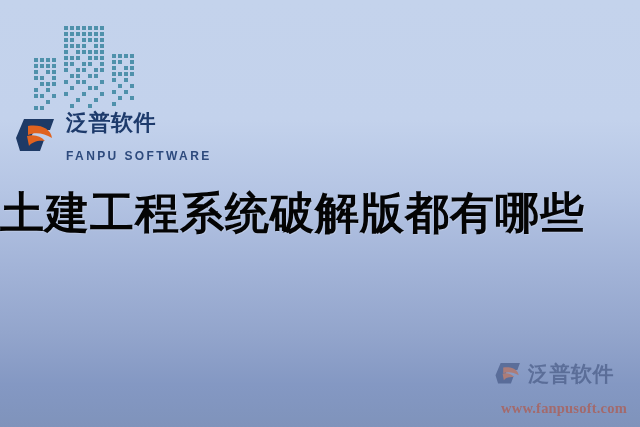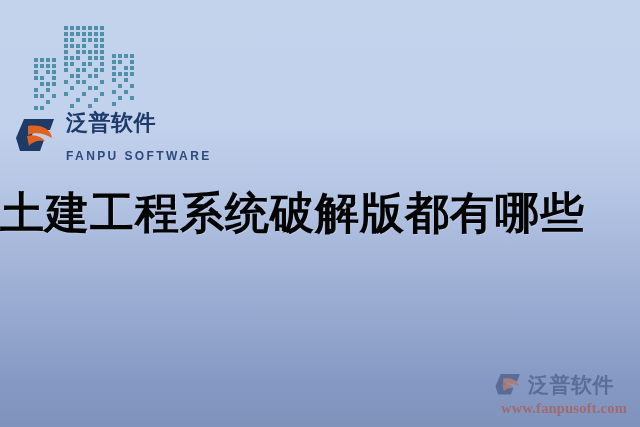--- a/index.html
+++ b/index.html
@@ -104,21 +104,21 @@
     color: #41537e;
     letter-spacing: 0.5px;
     white-space: nowrap;
   }
   #watermark .wm-url {
     font-family: "Liberation Serif", "DejaVu Serif", serif;
     font-size: 14.5px;
     font-weight: 700;
     color: #b8503a;
     letter-spacing: 0.2px;
-    margin-top: 1px;
+    margin-top: 12px;
     white-space: nowrap;
     text-align: center;
   }
 </style>
 </head>
 <body>
 
 <div id="canvas">
 
   <div id="skyline">

